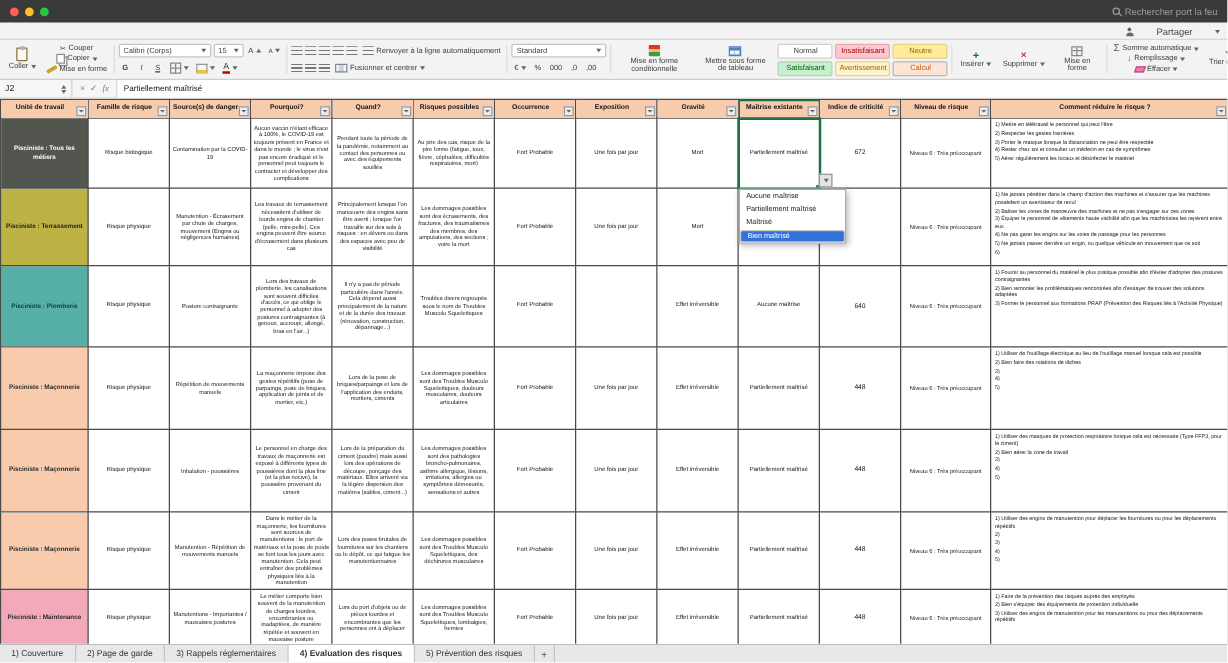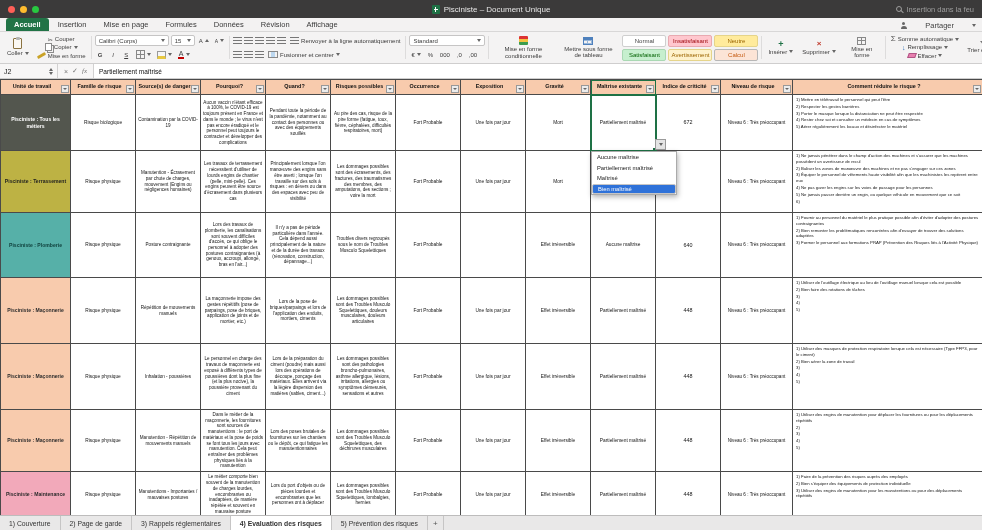--- a/index.html
+++ b/index.html
@@ -103,40 +103,27 @@
 </style>
 </head>
 <body>
 
 <div class="titlebar">
   <div class="lights">
     <span class="light l-red"></span>
     <span class="light l-yel"></span>
     <span class="light l-grn"></span>
   </div>
-  <div class="title-center">
-    <span class="doc-ico"></span>
-    <span>Pisciniste – Document Unique</span>
-  </div>
   <div class="tsearch">
     <span class="mag"></span>
-    <span>Insertion dans la feu</span>
+    <span>Rechercher port la feu</span>
   </div>
 </div>
 
 <div class="tabbar">
-  <div style="display:flex;gap:1px">
-      <div class="tab active">Accueil</div>
-      <div class="tab">Insertion</div>
-      <div class="tab">Mise en page</div>
-      <div class="tab">Formules</div>
-      <div class="tab">Données</div>
-      <div class="tab">Révision</div>
-      <div class="tab">Affichage</div>
-    </div>
   <div class="share">
     <span class="person"></span>
     <span>Partager</span>
     <span class="car"></span>
   </div>
 </div>
 
 <div class="ribbon">
 
   <div class="bigbtn">

